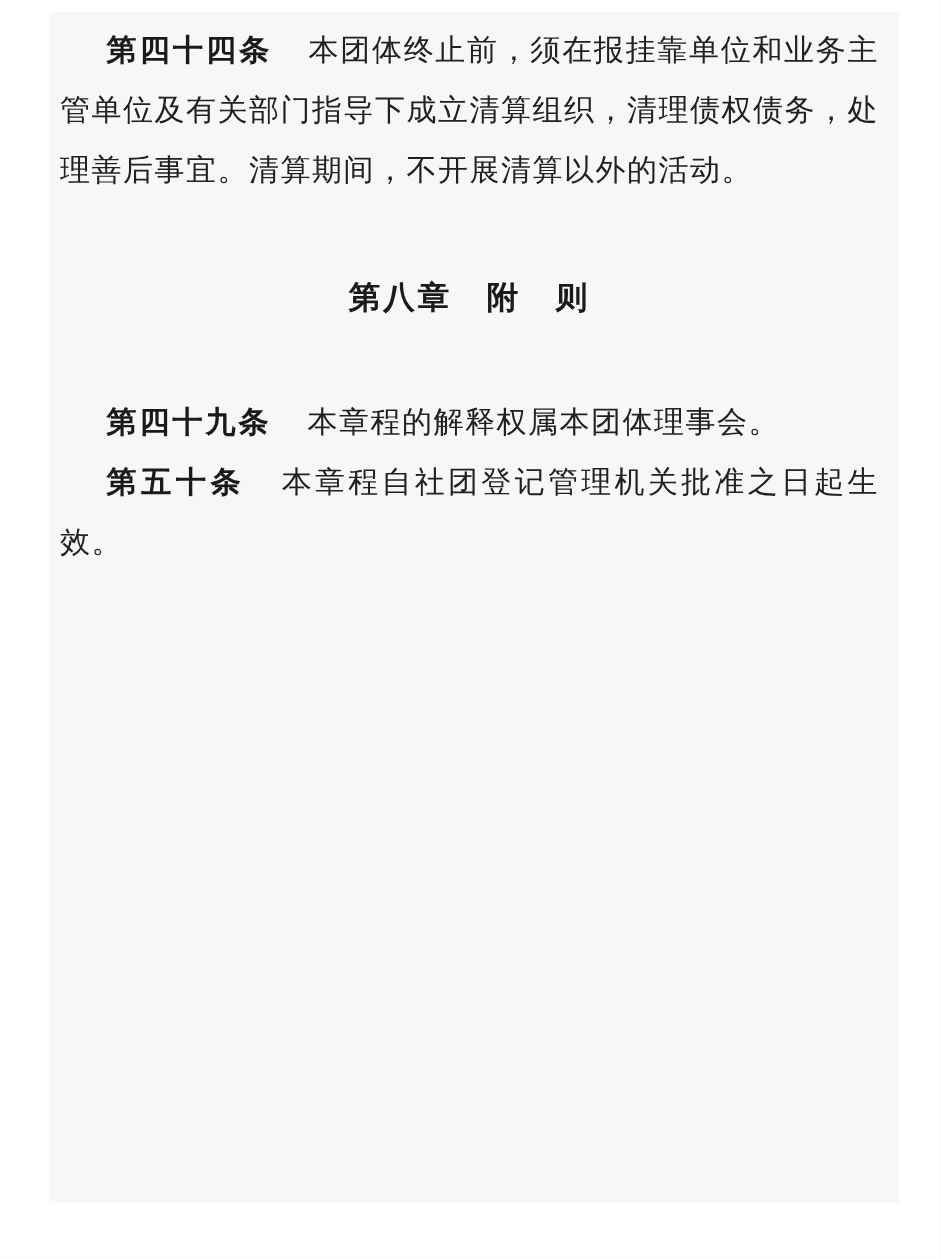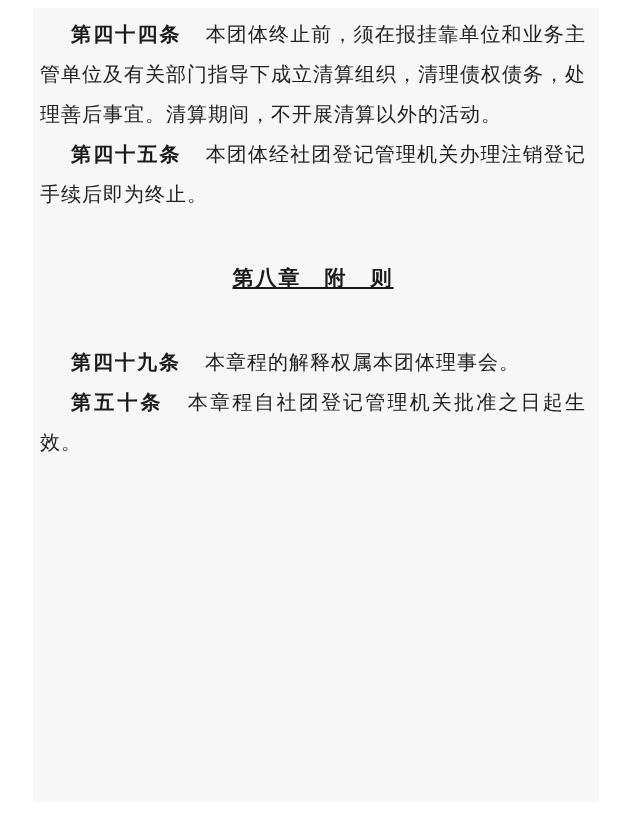--- a/index.html
+++ b/index.html
@@ -43,32 +43,30 @@
     color: #1a1a1a;
   }
   .chapter {
     margin: 44px 0;
     font-size: 21px;
     line-height: 40px;
     font-weight: 700;
     color: #1a1a1a;
     text-align: center;
     letter-spacing: 2px;
-    text-decoration: underline;
   }
 </style>
 </head>
 <body>
 
 <div class="canvas">
   <div class="page">
 
     <p class="para"><b class="art-label">第四十四条</b><span>本团体终止前，须在报挂靠单位和业务主管单位及有关部门指导下成立清算组织，清理债权债务，处理善后事宜。清算期间，不开展清算以外的活动。</span></p>
 
-    <p class="para"><b class="art-label">第四十五条</b><span>本团体经社团登记管理机关办理注销登记手续后即为终止。</span></p>
 
 
     <div class="chapter">第八章　附　则</div>
 
 
 
     <p class="para"><b class="art-label">第四十九条</b><span>本章程的解释权属本团体理事会。</span></p>
 
     <p class="para"><b class="art-label">第五十条</b><span>本章程自社团登记管理机关批准之日起生效。</span></p>
 

